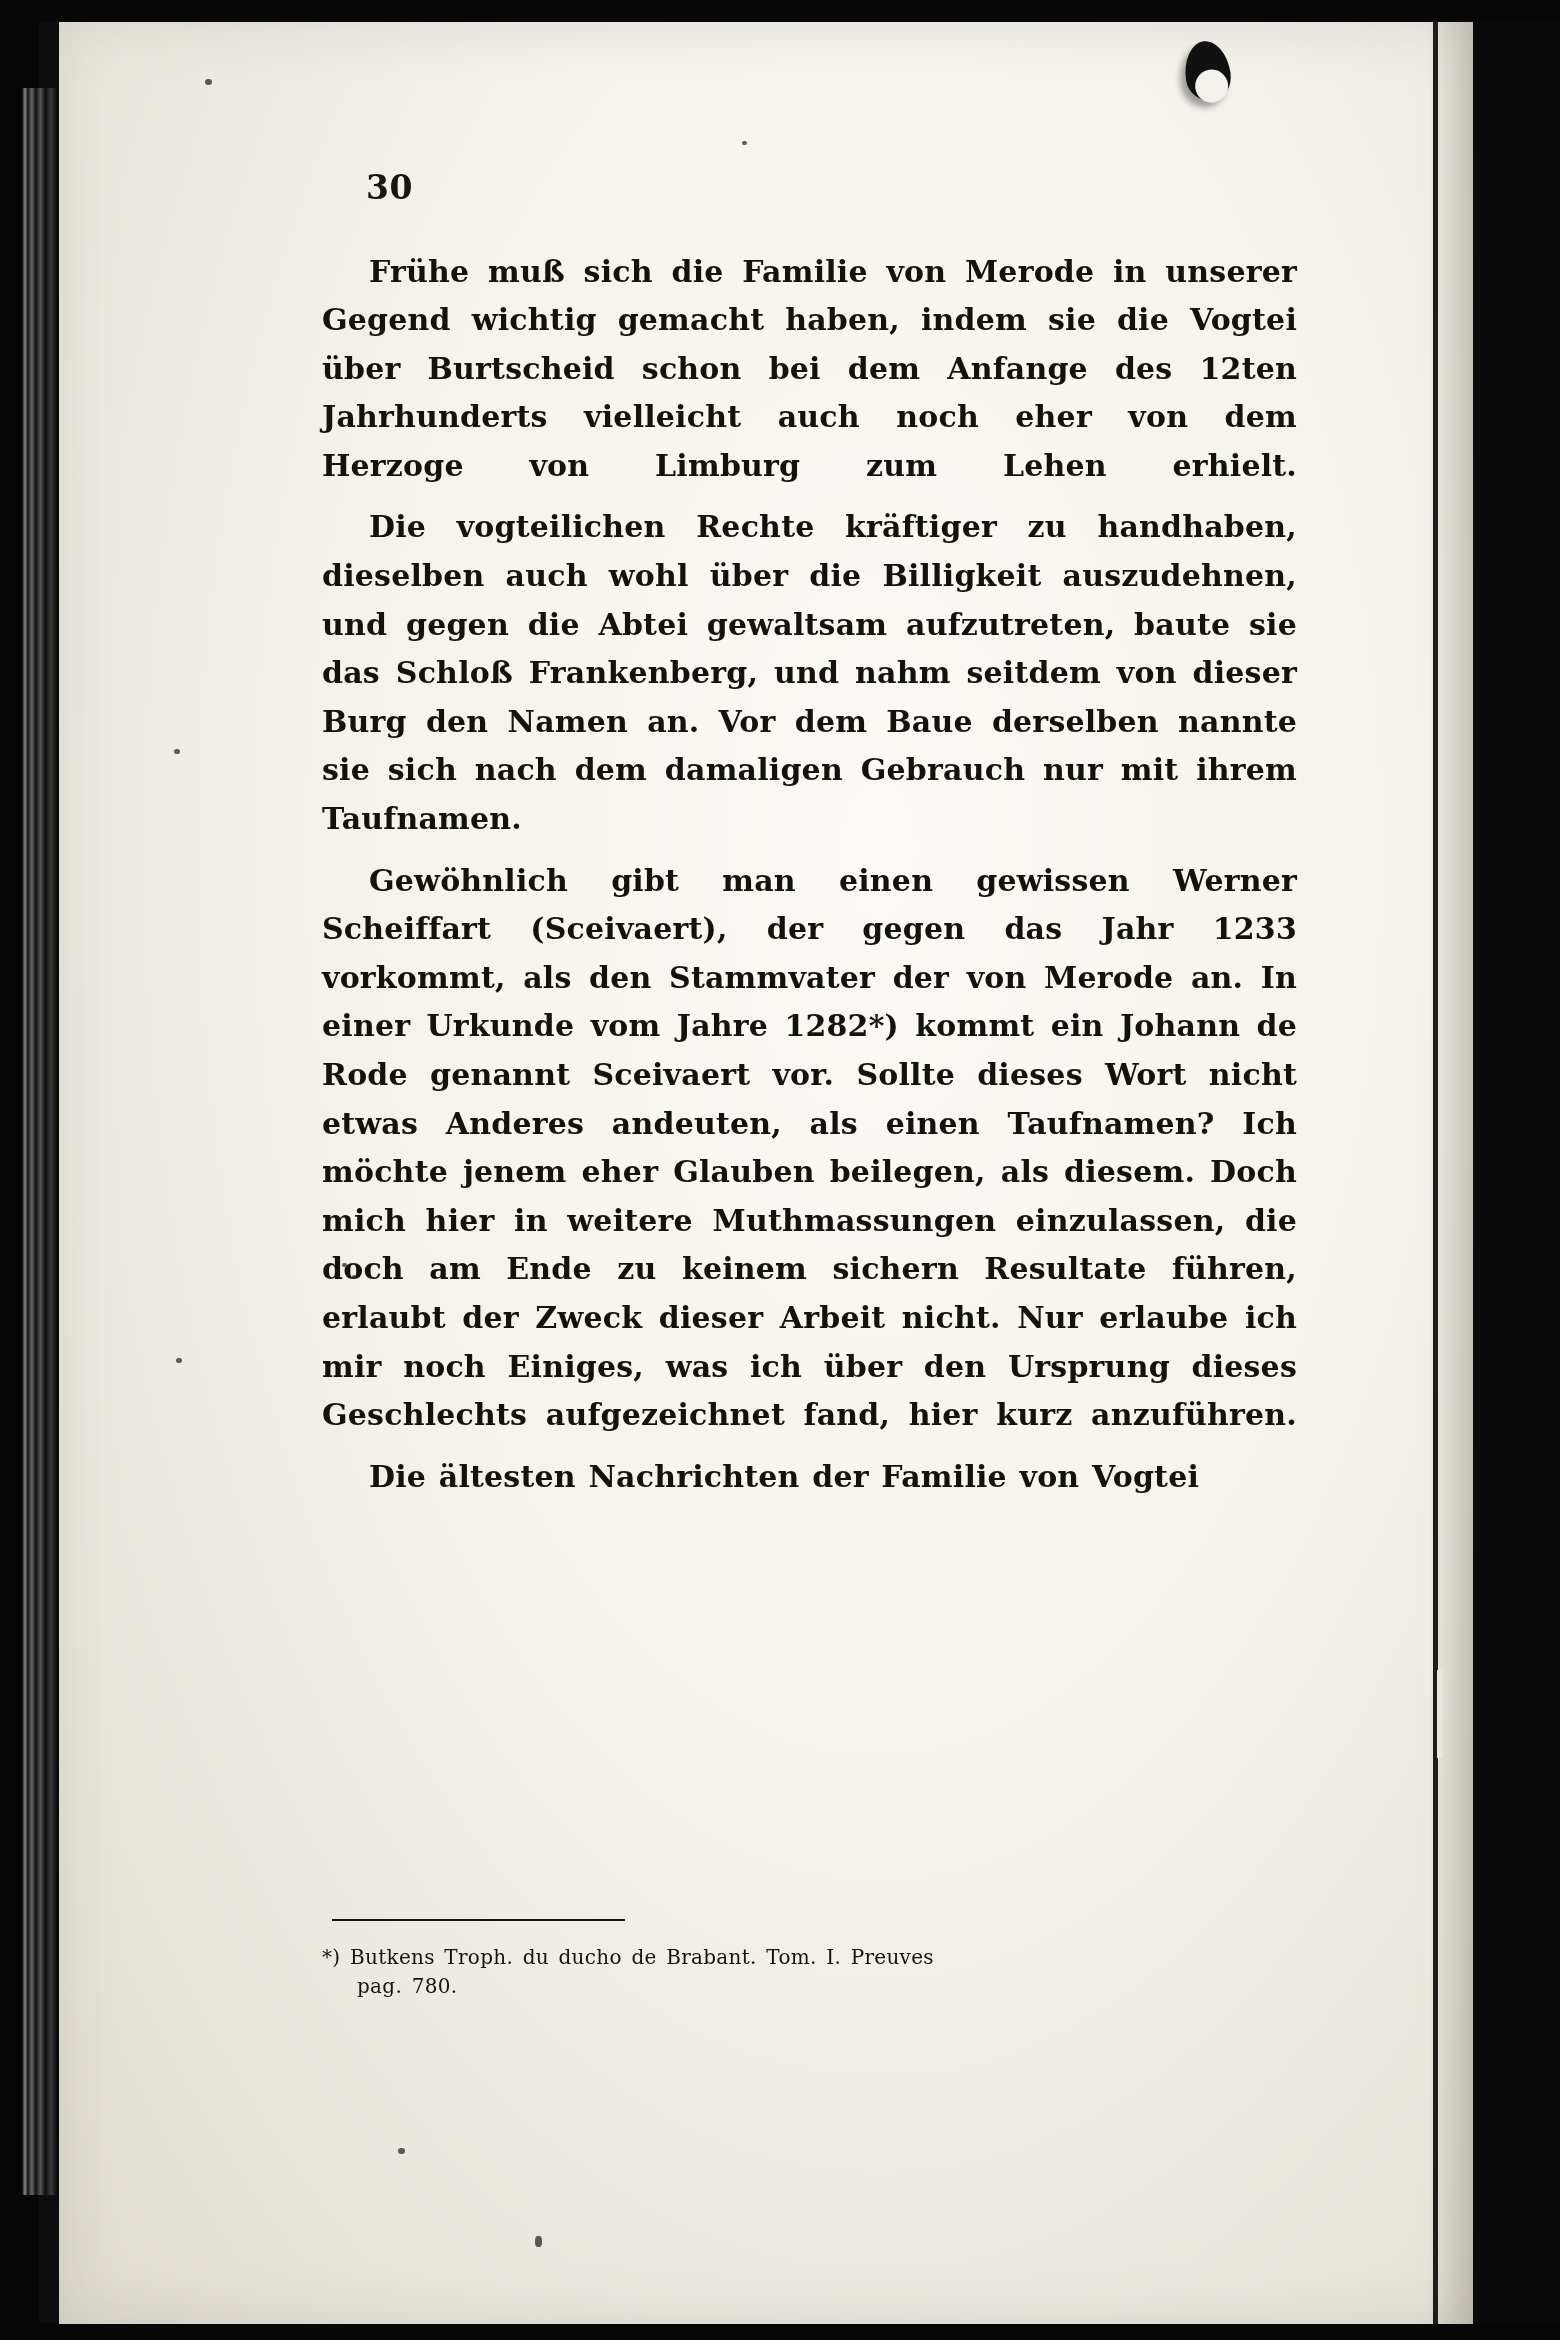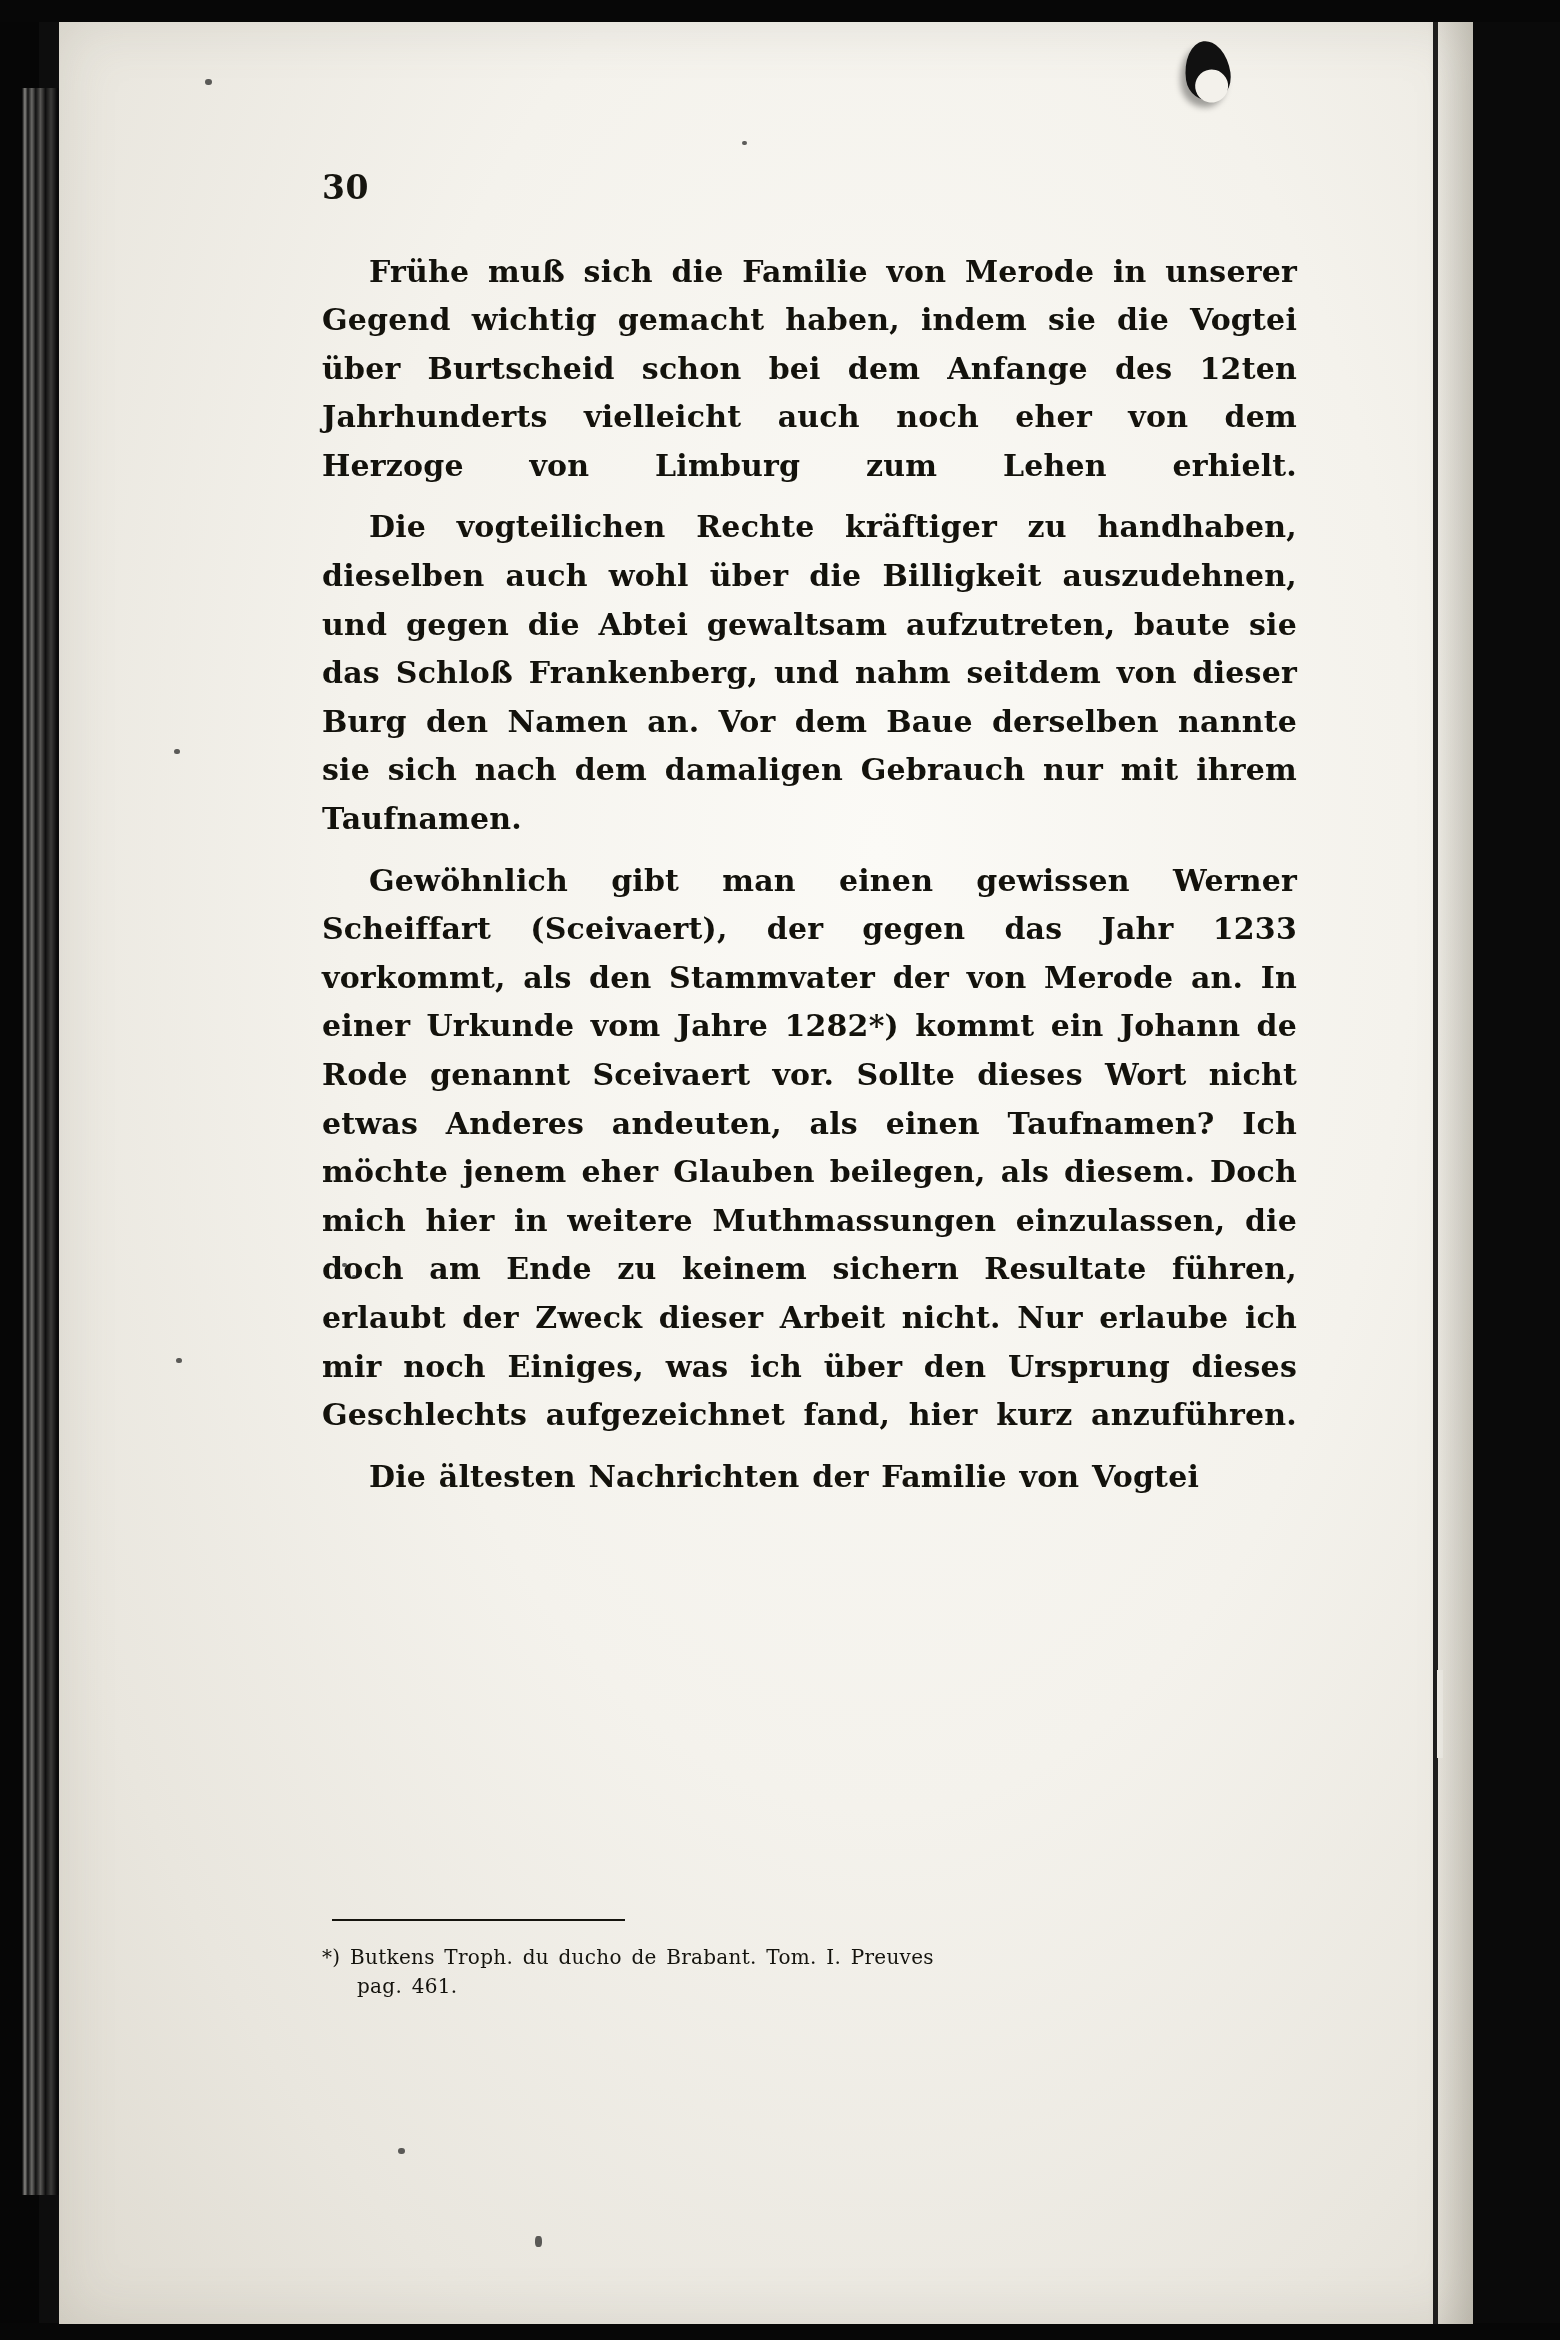--- a/index.html
+++ b/index.html
@@ -141,20 +141,21 @@
     top: 146px;
     width: 975px;
   }
   #page-number {
     font-family: "DejaVu Serif", serif;
     font-size: 33px;
     font-weight: 700;
     color: #16150f;
     letter-spacing: 0.5px;
     margin-bottom: 41px;
+    margin-left: 44px;
   }
   .para {
     font-family: "DejaVu Serif", serif;
     font-size: 30px;
     line-height: 1.62;
     color: #13120c;
     text-align: justify;
     text-align-last: left;
     letter-spacing: 0.2px;
     word-spacing: 2px;
@@ -227,19 +228,19 @@
       <p class="para lastclip">Frühe muß sich die Familie von Merode in unserer Gegend wichtig gemacht haben, indem sie die Vogtei über Burtscheid schon bei dem Anfange des 12ten Jahrhunderts vielleicht auch noch eher von dem Herzoge von Limburg zum Lehen erhielt.</p>
       <p class="para lastclip">Die vogteilichen Rechte kräftiger zu handhaben, dieselben auch wohl über die Billigkeit auszudehnen, und gegen die Abtei gewaltsam aufzutreten, baute sie das Schloß Frankenberg, und nahm seitdem von dieser Burg den Namen an. Vor dem Baue derselben nannte sie sich nach dem damaligen Gebrauch nur mit ihrem Taufnamen.</p>
       <p class="para lastclip">Gewöhnlich gibt man einen gewissen Werner Scheiffart (Sceivaert), der gegen das Jahr 1233 vorkommt, als den Stammvater der von Merode an. In einer Urkunde vom Jahre 1282*) kommt ein Johann de Rode genannt Sceivaert vor. Sollte dieses Wort nicht etwas Anderes andeuten, als einen Taufnamen? Ich möchte jenem eher Glauben beilegen, als diesem. Doch mich hier in weitere Muthmassungen einzulassen, die doch am Ende zu keinem sichern Resultate führen, erlaubt der Zweck dieser Arbeit nicht. Nur erlaube ich mir noch Einiges, was ich über den Ursprung dieses Geschlechts aufgezeichnet fand, hier kurz anzuführen.</p>
       <p class="para">Die ältesten Nachrichten der Familie von Vogtei</p>
     </div>
 
     <div id="footnote-wrap">
       <div id="footnote-rule"></div>
       <div id="footnote-text">
         <span>*) Butkens Troph. du ducho de Brabant. Tom. I. Preuves</span>
-        <span id="footnote-line2">pag. 461.</span>
+        <span id="footnote-line2">pag. 780.</span>
       </div>
     </div>
 
   </div>
 </div>
 
 
 </body></html>

